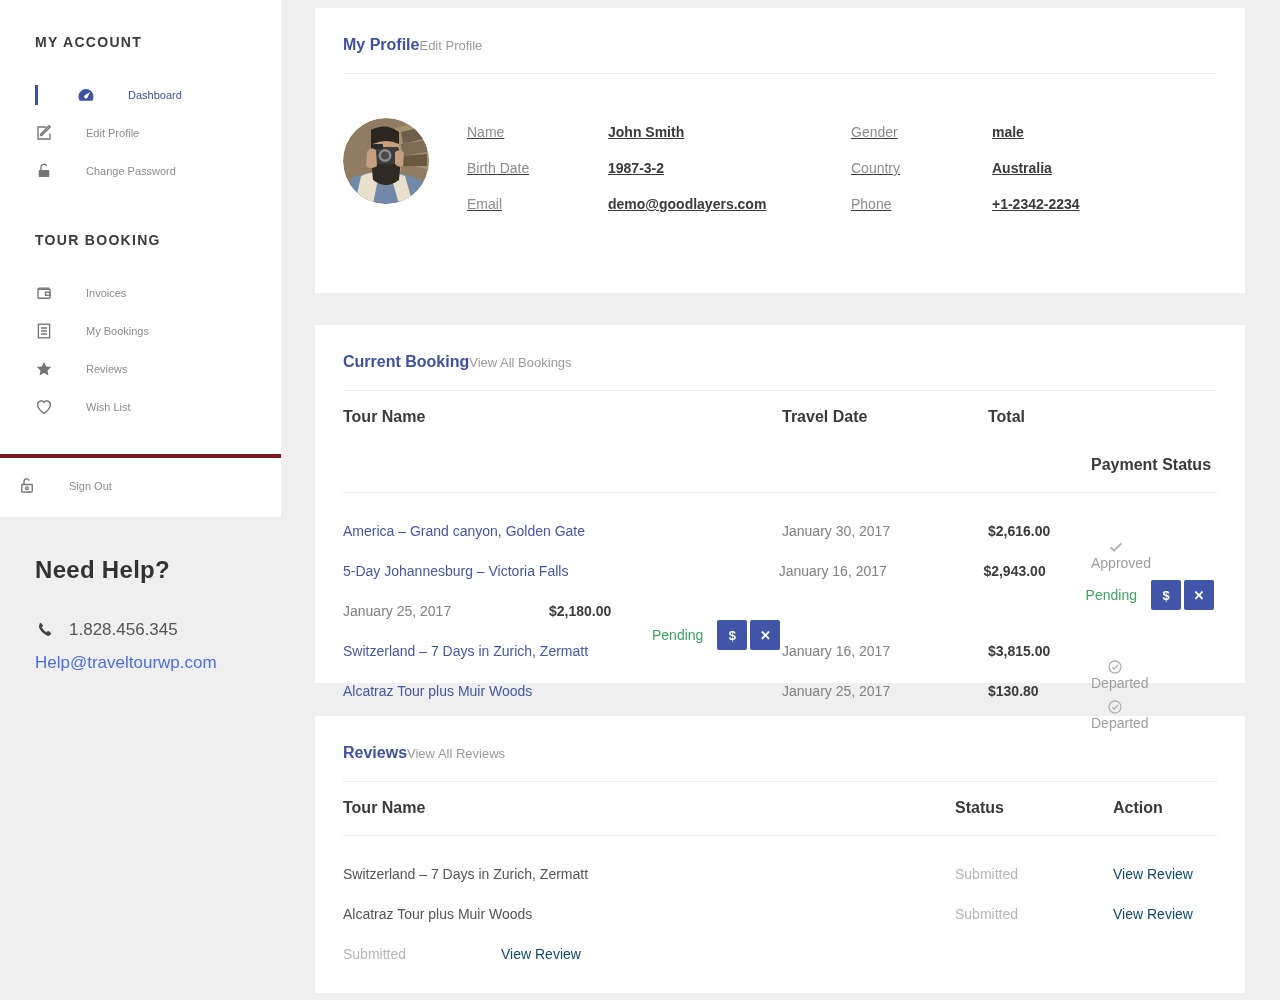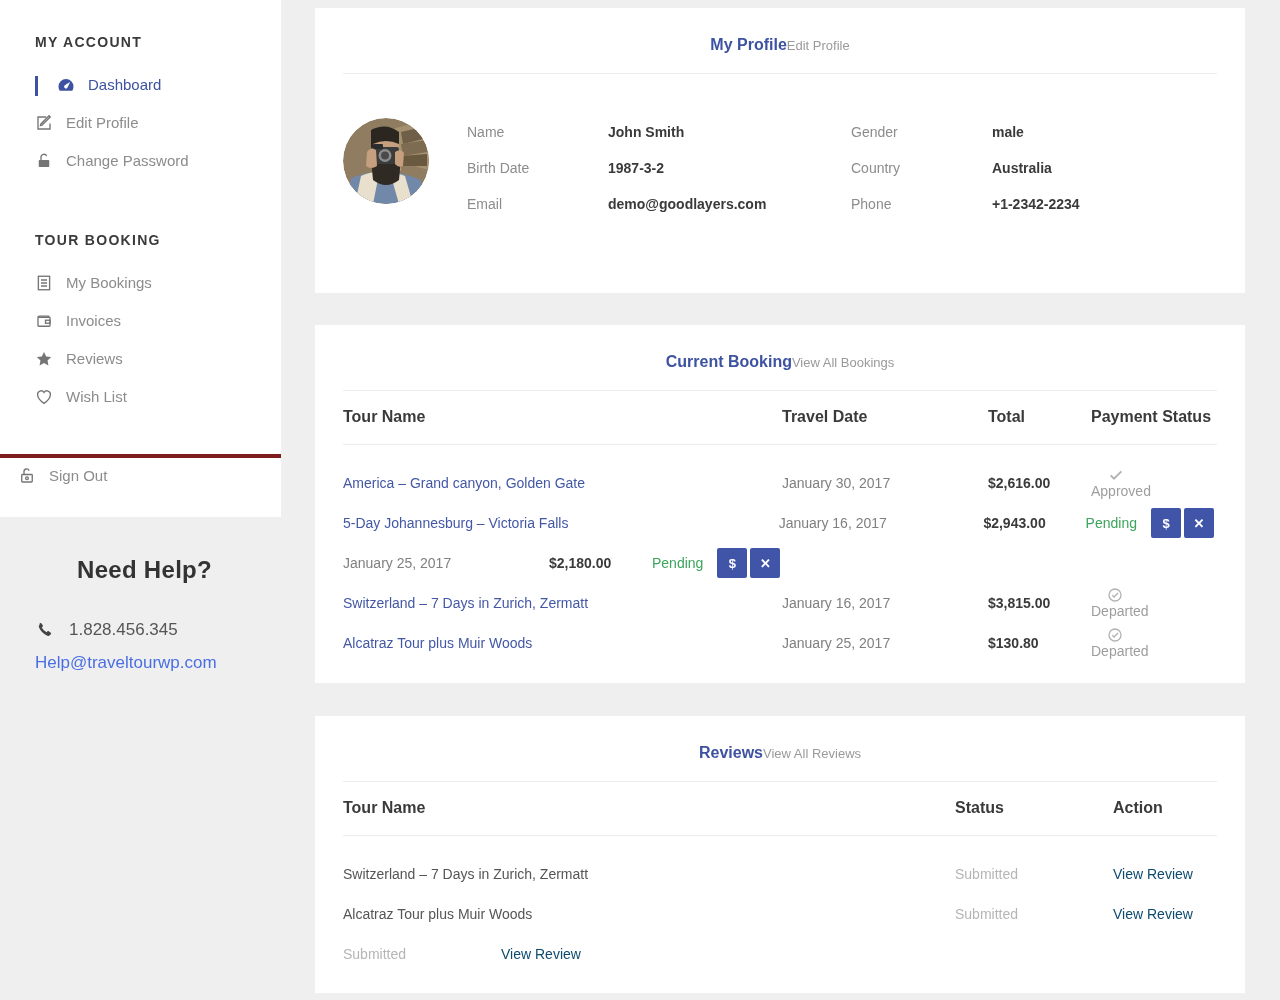--- a/index.html
+++ b/index.html
@@ -3,69 +3,69 @@
 <meta charset="utf-8">
 <style>
   * { margin:0; padding:0; box-sizing:border-box; }
   html,body { width:1280px; height:1000px; overflow:hidden; }
   body { background:#efefef; font-family:"Liberation Sans", sans-serif; color:#3a3a3a; }
 
   
   .sidebar { position:absolute; left:0; top:0; width:281px; height:517px; background:#fff; }
   .side-pad { padding:34px 20px 0 35px; }
   .side-heading { font-size:14px; font-weight:bold; color:#3a3a3a; letter-spacing:1.3px; margin-bottom:26px; }
-  .nav-item { display:flex; height:38px; font-size:15px; color:#8c8c8c; cursor:pointer; }
+  .nav-item { display:flex; align-items:center; height:38px; font-size:11px; color:#8c8c8c; cursor:pointer;gap:20px; }
   .nav-item .nav-icon { width:18px; height:18px; margin-right:13px; color:#757575; flex:0 0 18px; }
   .nav-item.active { color:#3D52A0; }
   .nav-item.active .nav-icon { color:#3D52A0; }
   .active-bar { width:3px; height:20px; background:#3D52A0; margin-right:19px; }
   .nav-gap { height:42px; }
   .signout-wrap { border-top:4px solid #7f1d1d; margin-top:28px; padding:9px 20px 0 18px; }
   .nav-icon svg { width:100%; height:100%; display:block; }
 
   
   .need-help { position:absolute; left:35px; top:556px; width:240px; }
-  .need-help h2 { font-size:24px; font-weight:bold; color:#333; letter-spacing:.3px; margin-bottom:36px;margin-left:42px; }
+  .need-help h2 { font-size:24px; font-weight:bold; color:#333; letter-spacing:.3px; margin-bottom:36px; }
   .help-phone { display:flex; align-items:center; font-size:17px; color:#555; }
   .help-phone .ph-icon { width:18px; height:18px; color:#444; margin-right:16px; }
   .help-phone .ph-icon svg { width:100%; height:100%; display:block; }
   .help-email { margin-top:13px; font-size:17px; color:#4a6fe3; cursor:pointer; }
 
   
   .main { position:absolute; left:315px; top:0; width:930px; }
   .card { background:#fff; padding:0 28px; width:930px; }
-  .card-head { display:flex; justify-content:center; align-items:center;
+  .card-head { display:flex; justify-content:flex-start; align-items:center;
                padding:28px 0 19px; border-bottom:1px solid #ececec; }
   .card-title { font-size:16px; font-weight:bold; color:#3D52A0; }
   .card-action { font-size:13px; color:#9a9a9a; cursor:pointer; }
 
   .card-profile { margin-top:8px; height:285px; }
   .card-booking { margin-top:32px; height:358px; }
   .card-reviews { margin-top:33px; height:277px; }
 
   
-  .profile-body { display:flex; padding-top:44px; }
+  .profile-body { display:flex; padding-top:44px;text-decoration:underline; }
   .avatar { width:86px; height:86px; border-radius:50%; overflow:hidden; margin-right:38px; flex:0 0 86px; }
   .avatar svg { display:block; width:86px; height:86px; }
   .fields { display:flex; flex:1; padding-top:4px; }
   .fcol-left { width:384px; }
   .fcol-right { flex:1; }
   .frow { display:flex; margin-bottom:15px; font-size:14px; line-height:21px; }
   .flabel { width:141px; color:#8c8c8c; }
   .fvalue { font-weight:bold; color:#3a3a3a; }
 
   
   .t-head { display:flex; padding:17px 0 18px; border-bottom:1px solid #ececec;
             font-size:16px; font-weight:bold; color:#3a3a3a; }
   .t-body { padding-top:18px; }
   .t-row { display:flex; align-items:center; height:40px; font-size:14px; }
   .c-tour   { width:439px; }
   .c-date   { width:158px; color:#808080; }
   .c-total  { width:103px; font-weight:bold; color:#3a3a3a;margin-left:48px; }
-  .c-status { flex:1; display:flex; align-items:center; }
+  .c-status { flex:1; display:flex; align-items:center;margin-top:48px; }
   .t-head .c-date, .t-head .c-total { color:#3a3a3a; font-weight:bold; }
   .tour-link { color:#4357a5; cursor:pointer; }
   .status-muted { color:#9e9e9e; display:flex; align-items:center;flex-direction:column; }
   .status-muted .st-icon { width:16px; height:16px; margin-right:10px; color:#b3b3b3; }
   .status-muted .st-icon svg { width:100%; height:100%; display:block; }
   .status-pending { color:#3CA55C; }
   .btn-group { display:flex; margin-left:14px; }
   .sq-btn { width:30px; height:30px; background:#4055A8; color:#fff; border-radius:2px;
             display:flex; align-items:center; justify-content:center; font-size:13px;
             font-weight:bold; margin-right:3px; cursor:pointer; }
@@ -112,36 +112,36 @@
       </span>
       <span>Change Password</span>
     </div>
 
     <div class="nav-gap"></div>
     <div class="side-heading">TOUR BOOKING</div>
 
     <div class="nav-item">
       <span class="nav-icon">
         <svg viewBox="0 0 24 24" fill="none" stroke="currentColor" stroke-width="1.8">
-            <rect x="4.5" y="3" width="15" height="18"></rect>
-            <path d="M8 8h8M8 12h8M8 16h8"></path>
-          </svg>
-      </span>
-      <span>My Bookings</span>
-    </div>
-
-    <div class="nav-item">
-      <span class="nav-icon">
-        <svg viewBox="0 0 24 24" fill="none" stroke="currentColor" stroke-width="1.8">
             <path d="M18 8V5.5H5.5A1.5 1.5 0 0 0 4 7"></path>
             <rect x="4" y="7" width="16" height="12" rx="1"></rect>
             <rect x="14" y="11" width="6" height="4"></rect>
           </svg>
       </span>
       <span>Invoices</span>
+    </div>
+
+    <div class="nav-item">
+      <span class="nav-icon">
+        <svg viewBox="0 0 24 24" fill="none" stroke="currentColor" stroke-width="1.8">
+            <rect x="4.5" y="3" width="15" height="18"></rect>
+            <path d="M8 8h8M8 12h8M8 16h8"></path>
+          </svg>
+      </span>
+      <span>My Bookings</span>
     </div>
 
     <div class="nav-item">
       <span class="nav-icon">
         <svg viewBox="0 0 24 24">
             <path fill="currentColor" d="M12 2.5l2.9 6 6.6.9-4.8 4.6 1.2 6.5L12 17.4 6.1 20.5l1.2-6.5L2.5 9.4l6.6-.9z"></path>
           </svg>
       </span>
       <span>Reviews</span>
     </div>

